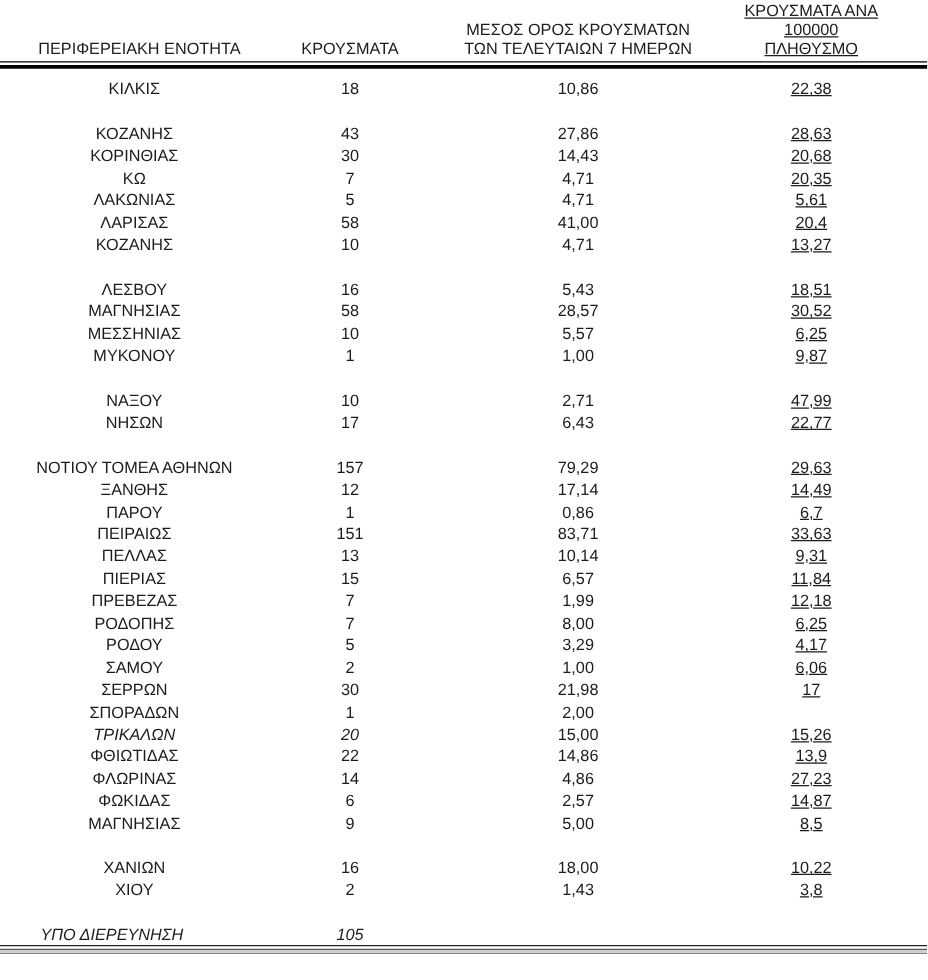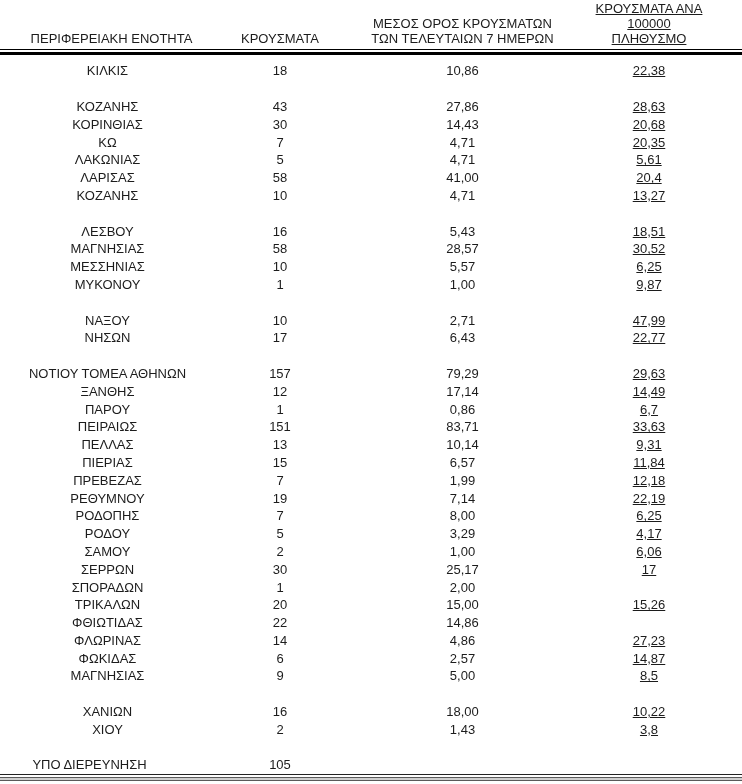--- a/index.html
+++ b/index.html
@@ -16,21 +16,21 @@
   .cell{text-align:center;}
   .c4{padding-right:24px;text-decoration:underline;}
   .header{align-items:end;height:46px;line-height:15px;padding-bottom:3px;}
   .header .c1{text-align:center;padding-left:8px;}
   .rule-thin{height:1px;background:#000;}
   .rule-gap{height:2px;background:transparent;}
   .rule-thick{height:3px;background:#000;}
   #rows{padding-top:7px;}
   .row{height:17.8px;align-items:center;}
   .gap-row{height:17.8px;}
-  .row.italic .c1,.row.italic .c2{}
+  .row.italic .c1,.row.italic .c2{font-style:italic;}
   .row.footer .c1{transform:translateX(-18px);}
   .bottom-thin{height:1px;background:#222;}
   .bottom-gap{height:2px;background:transparent;}
   .bottom-band{
     height:4px;
     background:linear-gradient(to bottom,#5a5a5a 0,#5a5a5a 1px,#cfcfcf 1px,#cfcfcf 3px,#5a5a5a 3px,#5a5a5a 4px);
   }
 </style>
 </head>
 <body>
@@ -173,64 +173,59 @@
         <div class="cell c3">6,57</div>
         <div class="cell c4">11,84</div>
       </div>
       <div class="grid row">
         <div class="cell c1">ΠΡΕΒΕΖΑΣ</div>
         <div class="cell c2">7</div>
         <div class="cell c3">1,99</div>
         <div class="cell c4">12,18</div>
       </div>
       <div class="grid row">
-        <div class="cell c1">ΡΕΘΥΜΝΟΥ</div>
-        <div class="cell c2">19</div>
-        <div class="cell c3">7,14</div>
-        <div class="cell c4">22,19</div>
-      </div>
-      <div class="grid row">
         <div class="cell c1">ΡΟΔΟΠΗΣ</div>
         <div class="cell c2">7</div>
         <div class="cell c3">8,00</div>
         <div class="cell c4">6,25</div>
       </div>
       <div class="grid row">
         <div class="cell c1">ΡΟΔΟΥ</div>
         <div class="cell c2">5</div>
         <div class="cell c3">3,29</div>
         <div class="cell c4">4,17</div>
       </div>
       <div class="grid row">
         <div class="cell c1">ΣΑΜΟΥ</div>
         <div class="cell c2">2</div>
         <div class="cell c3">1,00</div>
         <div class="cell c4">6,06</div>
       </div>
       <div class="grid row">
         <div class="cell c1">ΣΕΡΡΩΝ</div>
         <div class="cell c2">30</div>
-        <div class="cell c3">25,17</div>
+        <div class="cell c3">21,98</div>
         <div class="cell c4">17</div>
       </div>
       <div class="grid row">
         <div class="cell c1">ΣΠΟΡΑΔΩΝ</div>
         <div class="cell c2">1</div>
         <div class="cell c3">2,00</div>
       </div>
       <div class="grid row italic">
         <div class="cell c1">ΤΡΙΚΑΛΩΝ</div>
         <div class="cell c2">20</div>
         <div class="cell c3">15,00</div>
         <div class="cell c4">15,26</div>
       </div>
       <div class="grid row">
         <div class="cell c1">ΦΘΙΩΤΙΔΑΣ</div>
         <div class="cell c2">22</div>
         <div class="cell c3">14,86</div>
+        <div class="cell c4">13,9</div>
       </div>
       <div class="grid row">
         <div class="cell c1">ΦΛΩΡΙΝΑΣ</div>
         <div class="cell c2">14</div>
         <div class="cell c3">4,86</div>
         <div class="cell c4">27,23</div>
       </div>
       <div class="grid row">
         <div class="cell c1">ΦΩΚΙΔΑΣ</div>
         <div class="cell c2">6</div>

